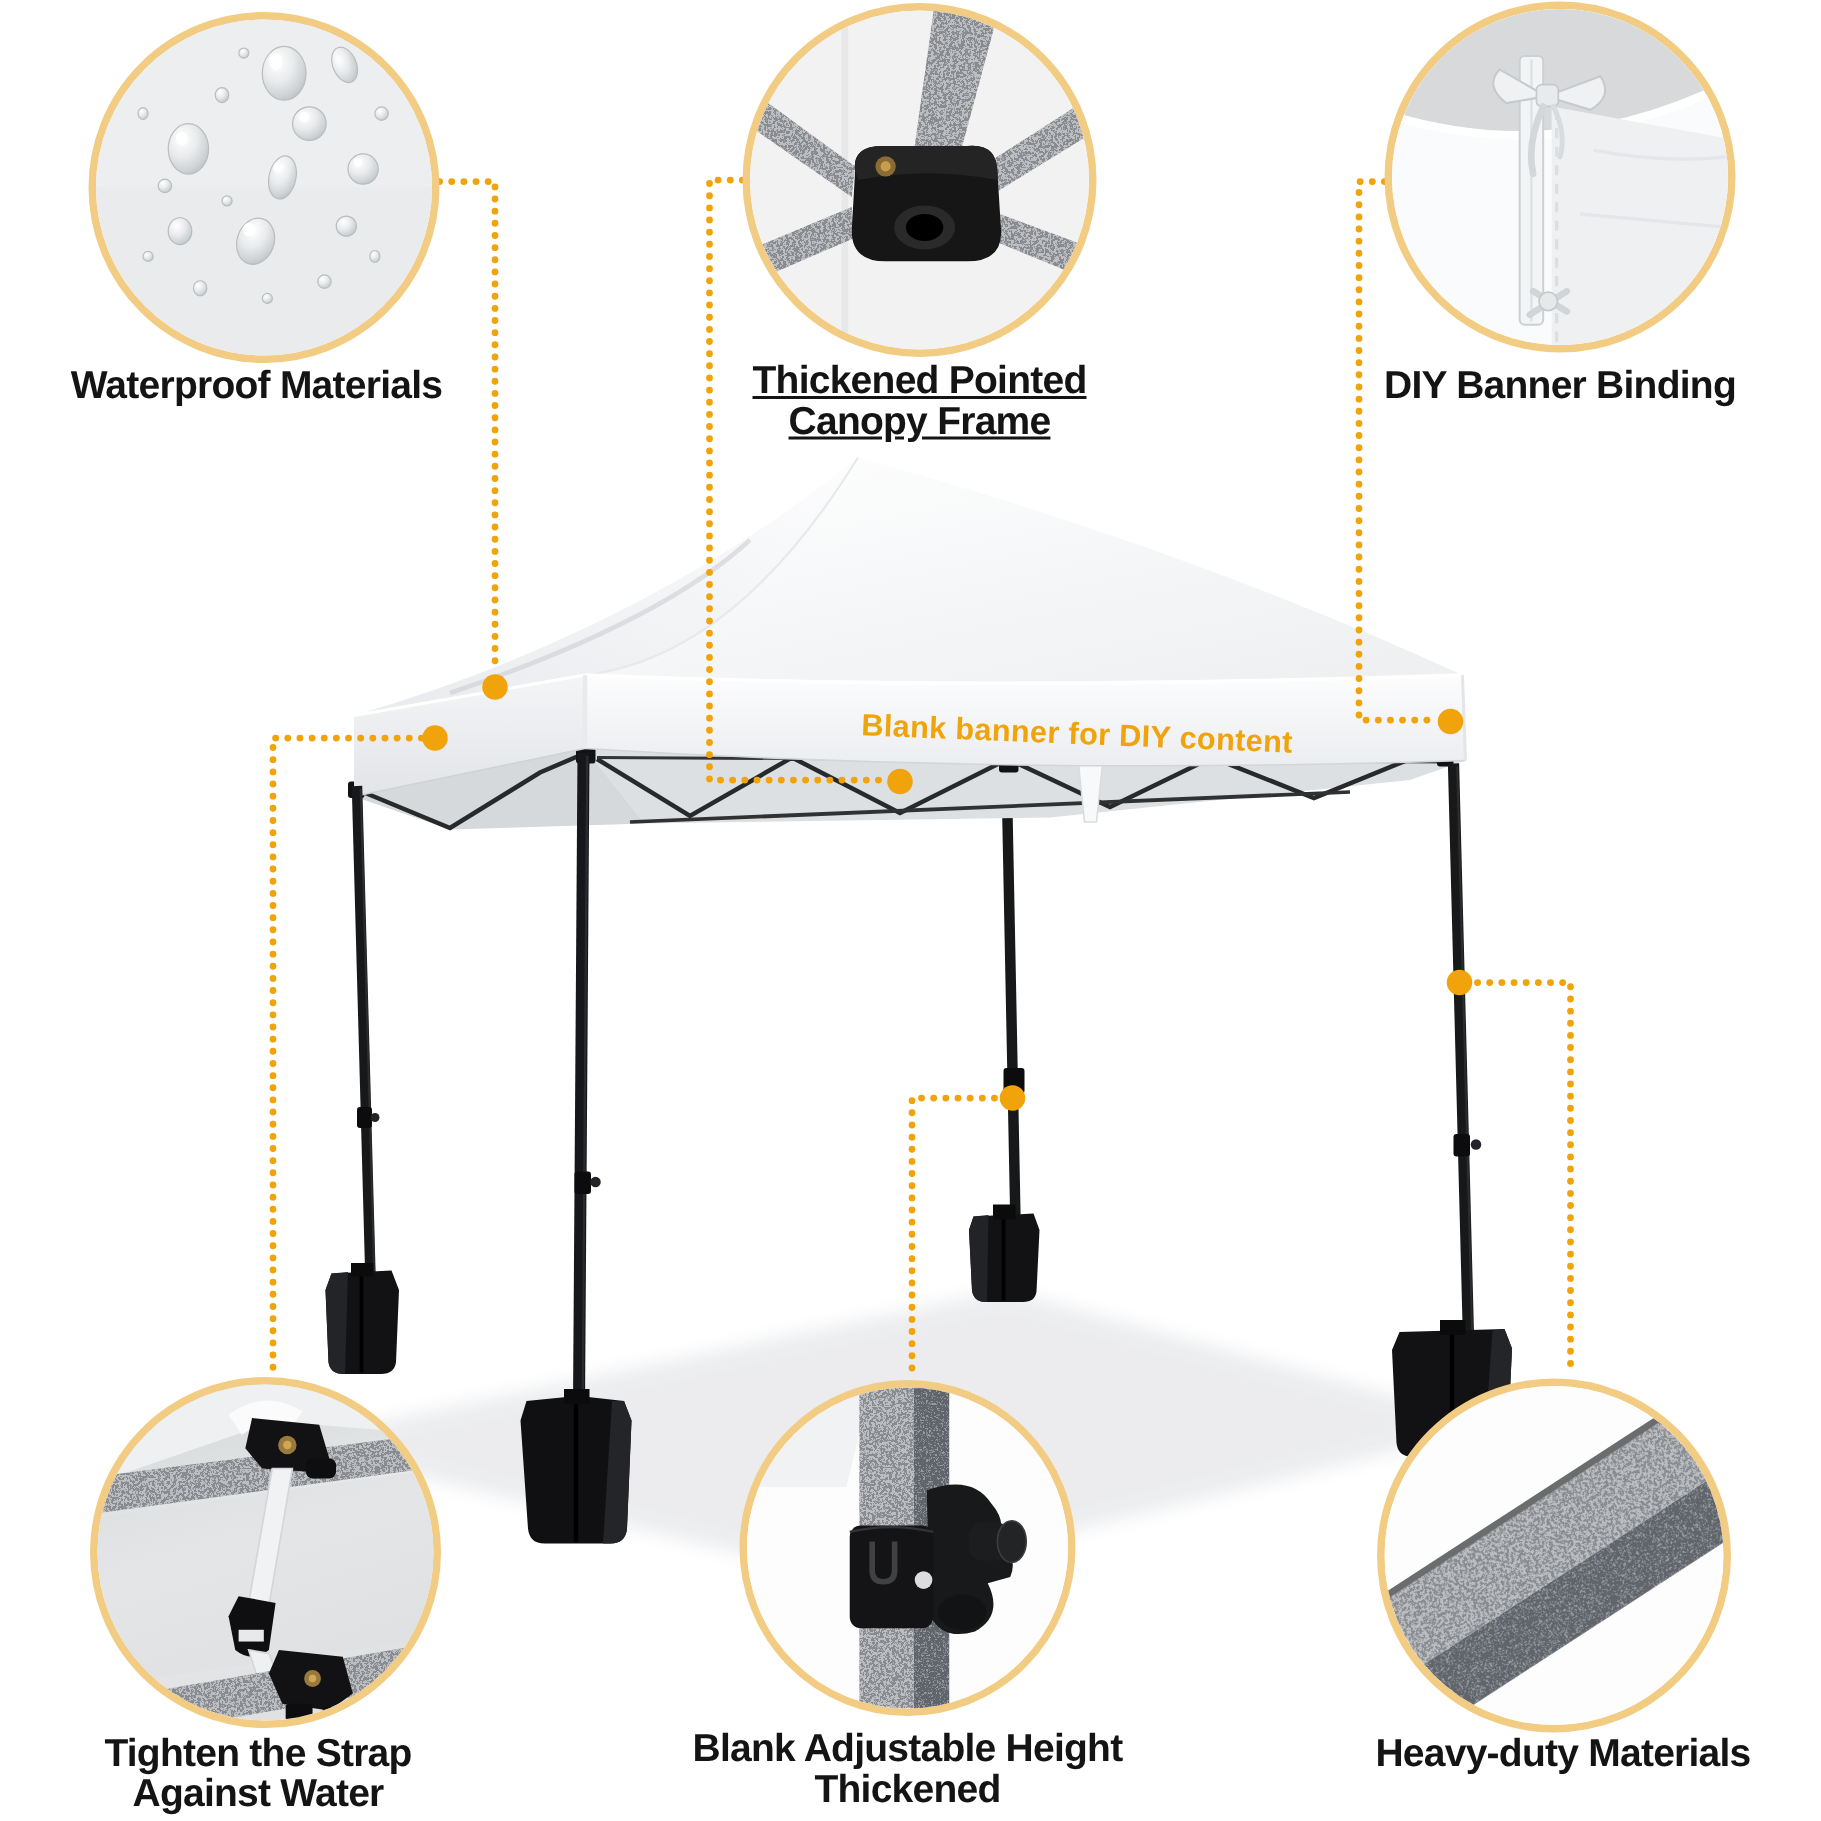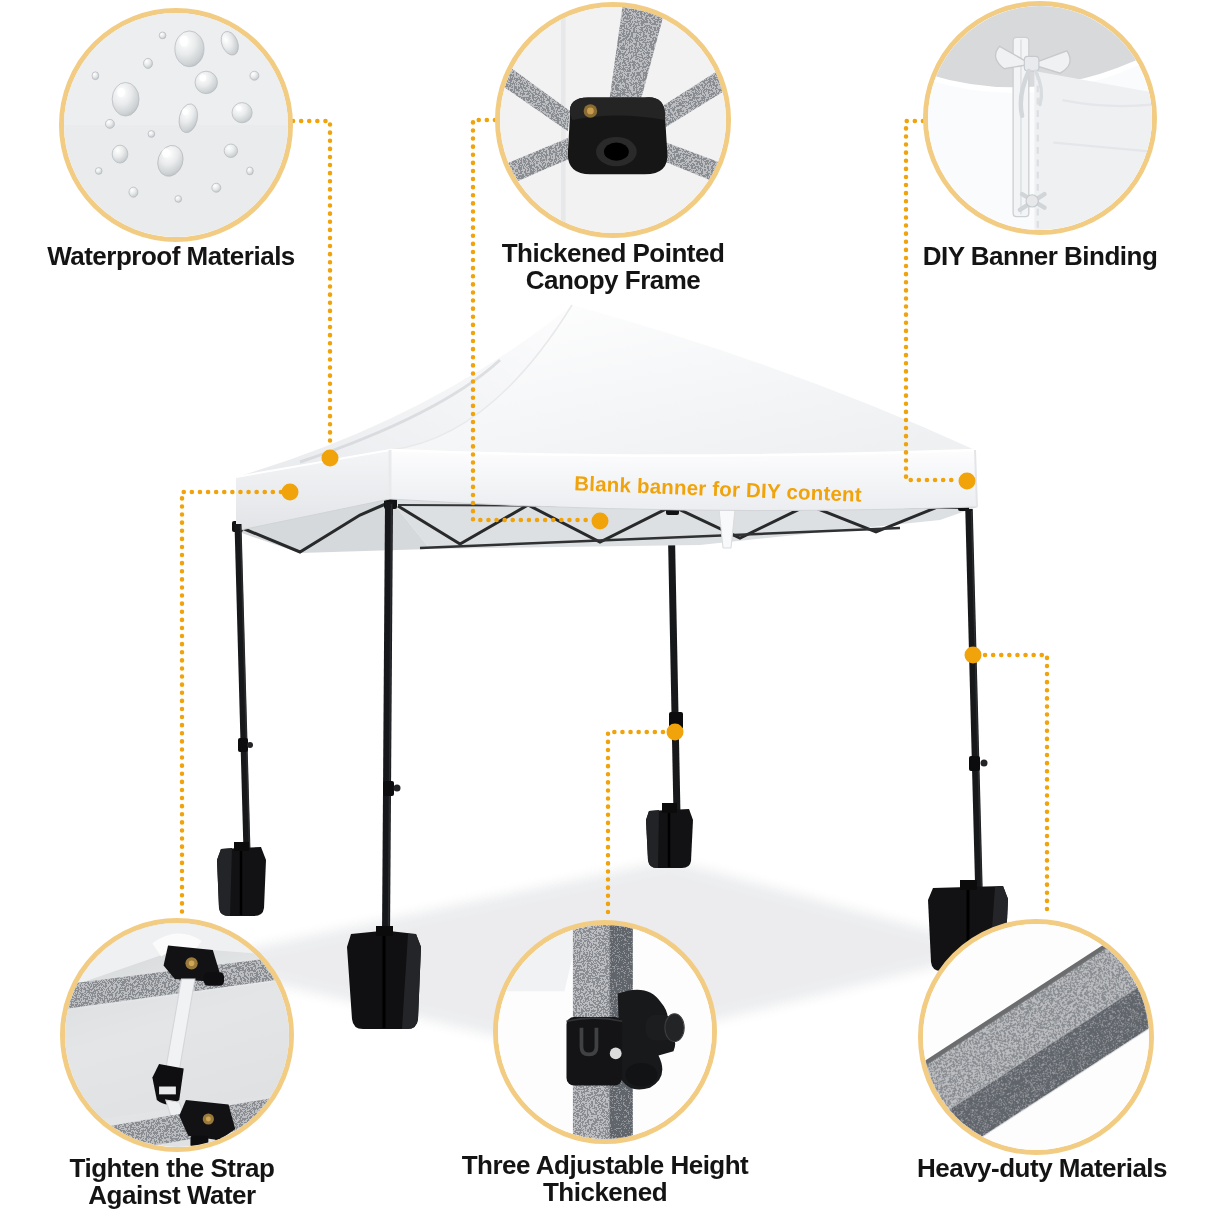--- a/index.html
+++ b/index.html
@@ -232,21 +232,21 @@
         <polygon points="142,118 212,144 212,164 144,136" fill="#3a3c3e" filter="url(#granA)"></polygon>
       </g>
       <path d="M62,95 Q60,80 78,80 L128,80 Q146,78 146,96 L148,128 Q150,148 128,148 L80,148 Q60,148 60,130 Z" fill="#161617"></path>
       <path d="M62,95 Q60,80 78,80 L128,80 Q146,78 146,96 L146,100 Q104,92 64,100 Z" fill="#242425"></path>
       <ellipse cx="103" cy="128" rx="18" ry="13" fill="#2a2a2b"></ellipse>
       <ellipse cx="103" cy="128" rx="11" ry="8" fill="#000000"></ellipse>
       <circle cx="80" cy="92" r="6" fill="#8a6b33"></circle>
       <circle cx="80" cy="92" r="3" fill="#c89d4e"></circle>
     </svg>
   </div>
-  <div class="label" style="left:413px;top:240px;">
+  <div class="label" style="left:413px;top:240px;text-decoration:underline;">
     <span>Thickened Pointed</span>
       <span>Canopy Frame</span>
   </div>
 
   <div class="circle" style="left:923px;top:1px;width:234px;height:234px;">
     <svg viewBox="0 0 200 200">
       <rect width="200" height="200" fill="#fafbfc"></rect>
       <path d="M-5,-5 L205,-5 L205,42 Q100,96 -5,62 Z" fill="#d7d9db"></path>
       <path d="M-5,62 Q100,96 205,42" stroke="#ffffff" stroke-width="5" fill="none"></path>
       <path d="M95,58 L205,78 L205,205 L95,205 Z" fill="#eef0f2"></path>
@@ -306,21 +306,21 @@
       <rect x="138" y="84" width="26" height="24" rx="9" fill="#1c1d1f"></rect>
       <ellipse cx="165" cy="96" rx="9" ry="13" fill="#232426" stroke="#3c3e40" stroke-width="1"></ellipse>
       <ellipse cx="134" cy="140" rx="15" ry="11" fill="#121315"></ellipse>
       <rect x="64" y="86" width="52" height="64" rx="7" fill="#141416"></rect>
       <path d="M64,90 Q90,84 116,90" stroke="#323335" stroke-width="1.5" fill="none"></path>
       <path d="M78,96 L78,114 Q78,121 85,121 Q92,121 92,114 L92,96" stroke="#3f4143" stroke-width="3.5" fill="none"></path>
       <circle cx="110" cy="120" r="5.5" fill="#dcdcdd"></circle>
     </svg>
   </div>
   <div class="label" style="left:405px;top:1152px;">
-    <span>Three Adjustable Height</span>
+    <span>Blank Adjustable Height</span>
       <span>Thickened</span>
   </div>
 
   <div class="circle" style="left:918px;top:919px;width:236px;height:236px;">
     <svg viewBox="0 0 200 200">
       <rect width="200" height="200" fill="#fdfdfe"></rect>
       <g transform="rotate(-33 100 100)">
         <rect x="-50" y="64" width="300" height="6" fill="#6a6c6e"></rect>
         <rect x="-50" y="68" width="300" height="44" fill="#3a3c3e" filter="url(#granA)"></rect>
         <rect x="-50" y="112" width="300" height="36" fill="#1d1e20" filter="url(#granB)"></rect>

